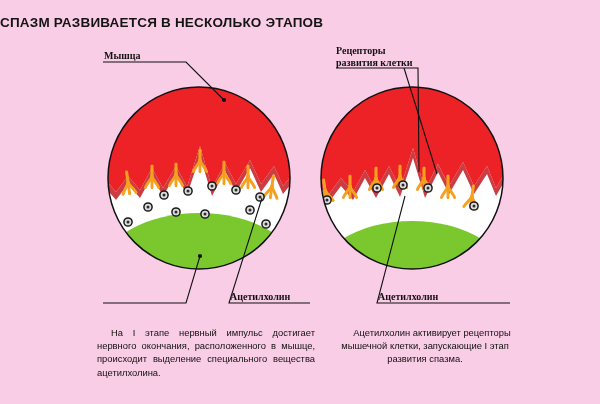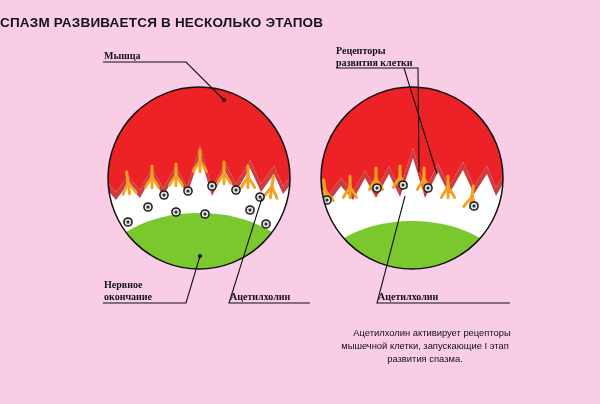--- a/index.html
+++ b/index.html
@@ -201,29 +201,26 @@
 
       <path d="M336,68 L418,68 L419,172"></path>
       <path d="M404,68 L437,174"></path>
 
       <path d="M510,303 L377,303 L405,196"></path>
     </g>
   </svg>
 
   <div class="lbl lbl-muscle">Мышца</div>
 
-  <div class="lbl lbl-nerve">
-    <span>Нервное</span><br>
-    <span>окончание</span>
-  </div>
 
   <div class="lbl lbl-ach-l">Ацетилхолин</div>
 
   <div class="lbl lbl-recept">
     <span>Рецепторы</span><br>
     <span>развития клетки</span>
   </div>
 
   <div class="lbl lbl-ach-r">Ацетилхолин</div>
 
+  <div class="para para-left">На I этапе нервный импульс достигает нервного окончания, расположенного в мышце, происходит выделение специального вещества ацетилхолина.</div>
   <div class="para para-right">Ацетилхолин активирует рецепторы мышечной клетки, запускающие I этап развития спазма.</div>
 
 </div>
 
 </body></html>

